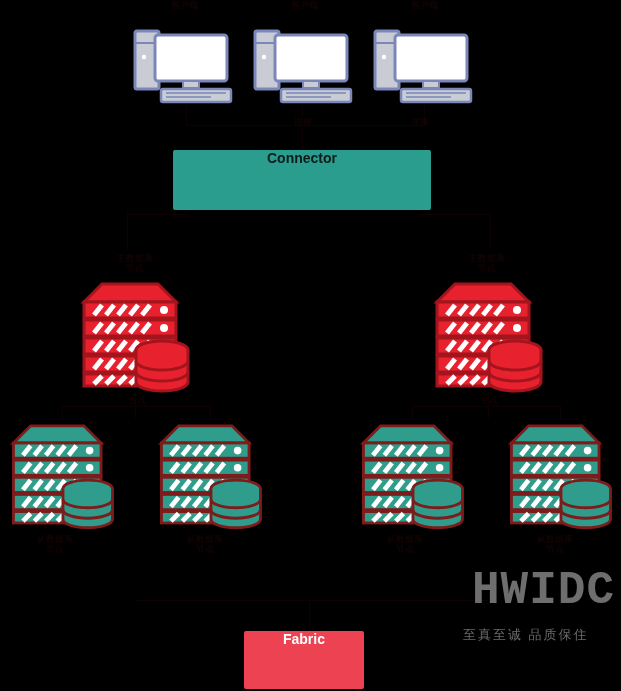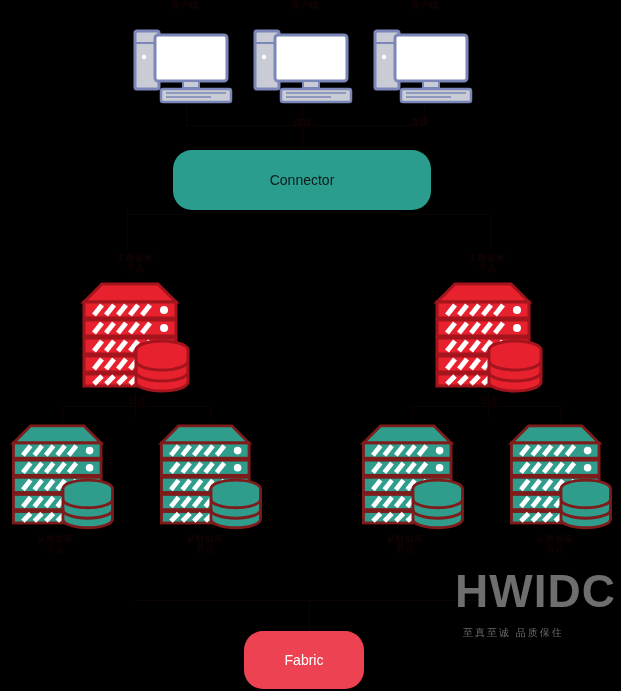--- a/index.html
+++ b/index.html
@@ -4,36 +4,36 @@
 <style>
   html,body{margin:0;padding:0;background:#000;}
   body{width:621px;height:691px;position:relative;overflow:hidden;
        font-family:"Liberation Sans","DejaVu Sans",sans-serif;}
   #stage{position:absolute;inset:0;width:621px;height:691px;background:#000;}
 
   .lbl{position:absolute;color:#120404;font-size:9px;line-height:10px;
        text-align:center;white-space:pre;letter-spacing:.2px;
        text-shadow:0 0 1px #1a0606;}
 
-  .box{position:absolute;border-radius:19px;display:flex;align-items:center;
-       justify-content:center;font-size:14px;}
+  .box{position:absolute;border-radius:2px;display:flex;
+       justify-content:center;font-size:14px;font-weight:bold;}
   .box.connector{background:#2a9d8f;color:#0d1b1a;}
   .box.fabric{background:#ec4252;color:#ffffff;}
 
   .linkline{position:absolute;background:#0d0303;}
   .linkline.v{width:1px;}
   .linkline.h{height:1px;}
 
   .pc{position:absolute;}
   .srv{position:absolute;}
   svg{display:block;overflow:visible;}
 
   .wm{position:absolute;color:#6e6e6e;font-weight:bold;letter-spacing:1px;}
   .wm-main{font-size:46px;line-height:46px;}
-  .wm-sub{font-size:10px;font-weight:normal;letter-spacing:2px;color:#6a6a6a;}
+  .wm-sub{font-size:13px;font-weight:normal;letter-spacing:2px;color:#6a6a6a;}
 </style>
 </head>
 <body>
 
 <div id="stage">
 
   <div class="linkline v" style="left:302px;top:105px;height:45px;"></div>
   <div class="linkline v" style="left:186px;top:105px;height:20px;"></div>
   <div class="linkline h" style="left:186px;top:125px;width:116px;"></div>
   <div class="linkline v" style="left:424px;top:105px;height:20px;"></div>
@@ -419,20 +419,20 @@
         <ellipse cx="90" cy="72" rx="26" ry="9"></ellipse>
         <path d="M64,72 L64,104 A26,9 0 0,0 116,104 L116,72"></path>
         <path d="M64,83 A26,9 0 0,0 116,83" fill="none"></path>
         <path d="M64,94 A26,9 0 0,0 116,94" fill="none"></path>
       </g>
     </svg>
   </div>
   <div class="lbl" style="left:522px;top:534px;width:66px;">从数据库
 节点</div>
 
-  <div class="wm wm-main" style="left:455px;top:568px;">HWIDC</div>
+  <div class="wm wm-main" style="left:472px;top:568px;font-family:Liberation Mono, monospace;">HWIDC</div>
   <div class="wm wm-sub" style="left:463px;top:626px;">至真至诚 品质保住</div>
 
   <div class="box fabric" style="left:244px;top:631px;width:120px;height:58px;">
     <span>Fabric</span>
   </div>
 
 </div>
 
 </body></html>

